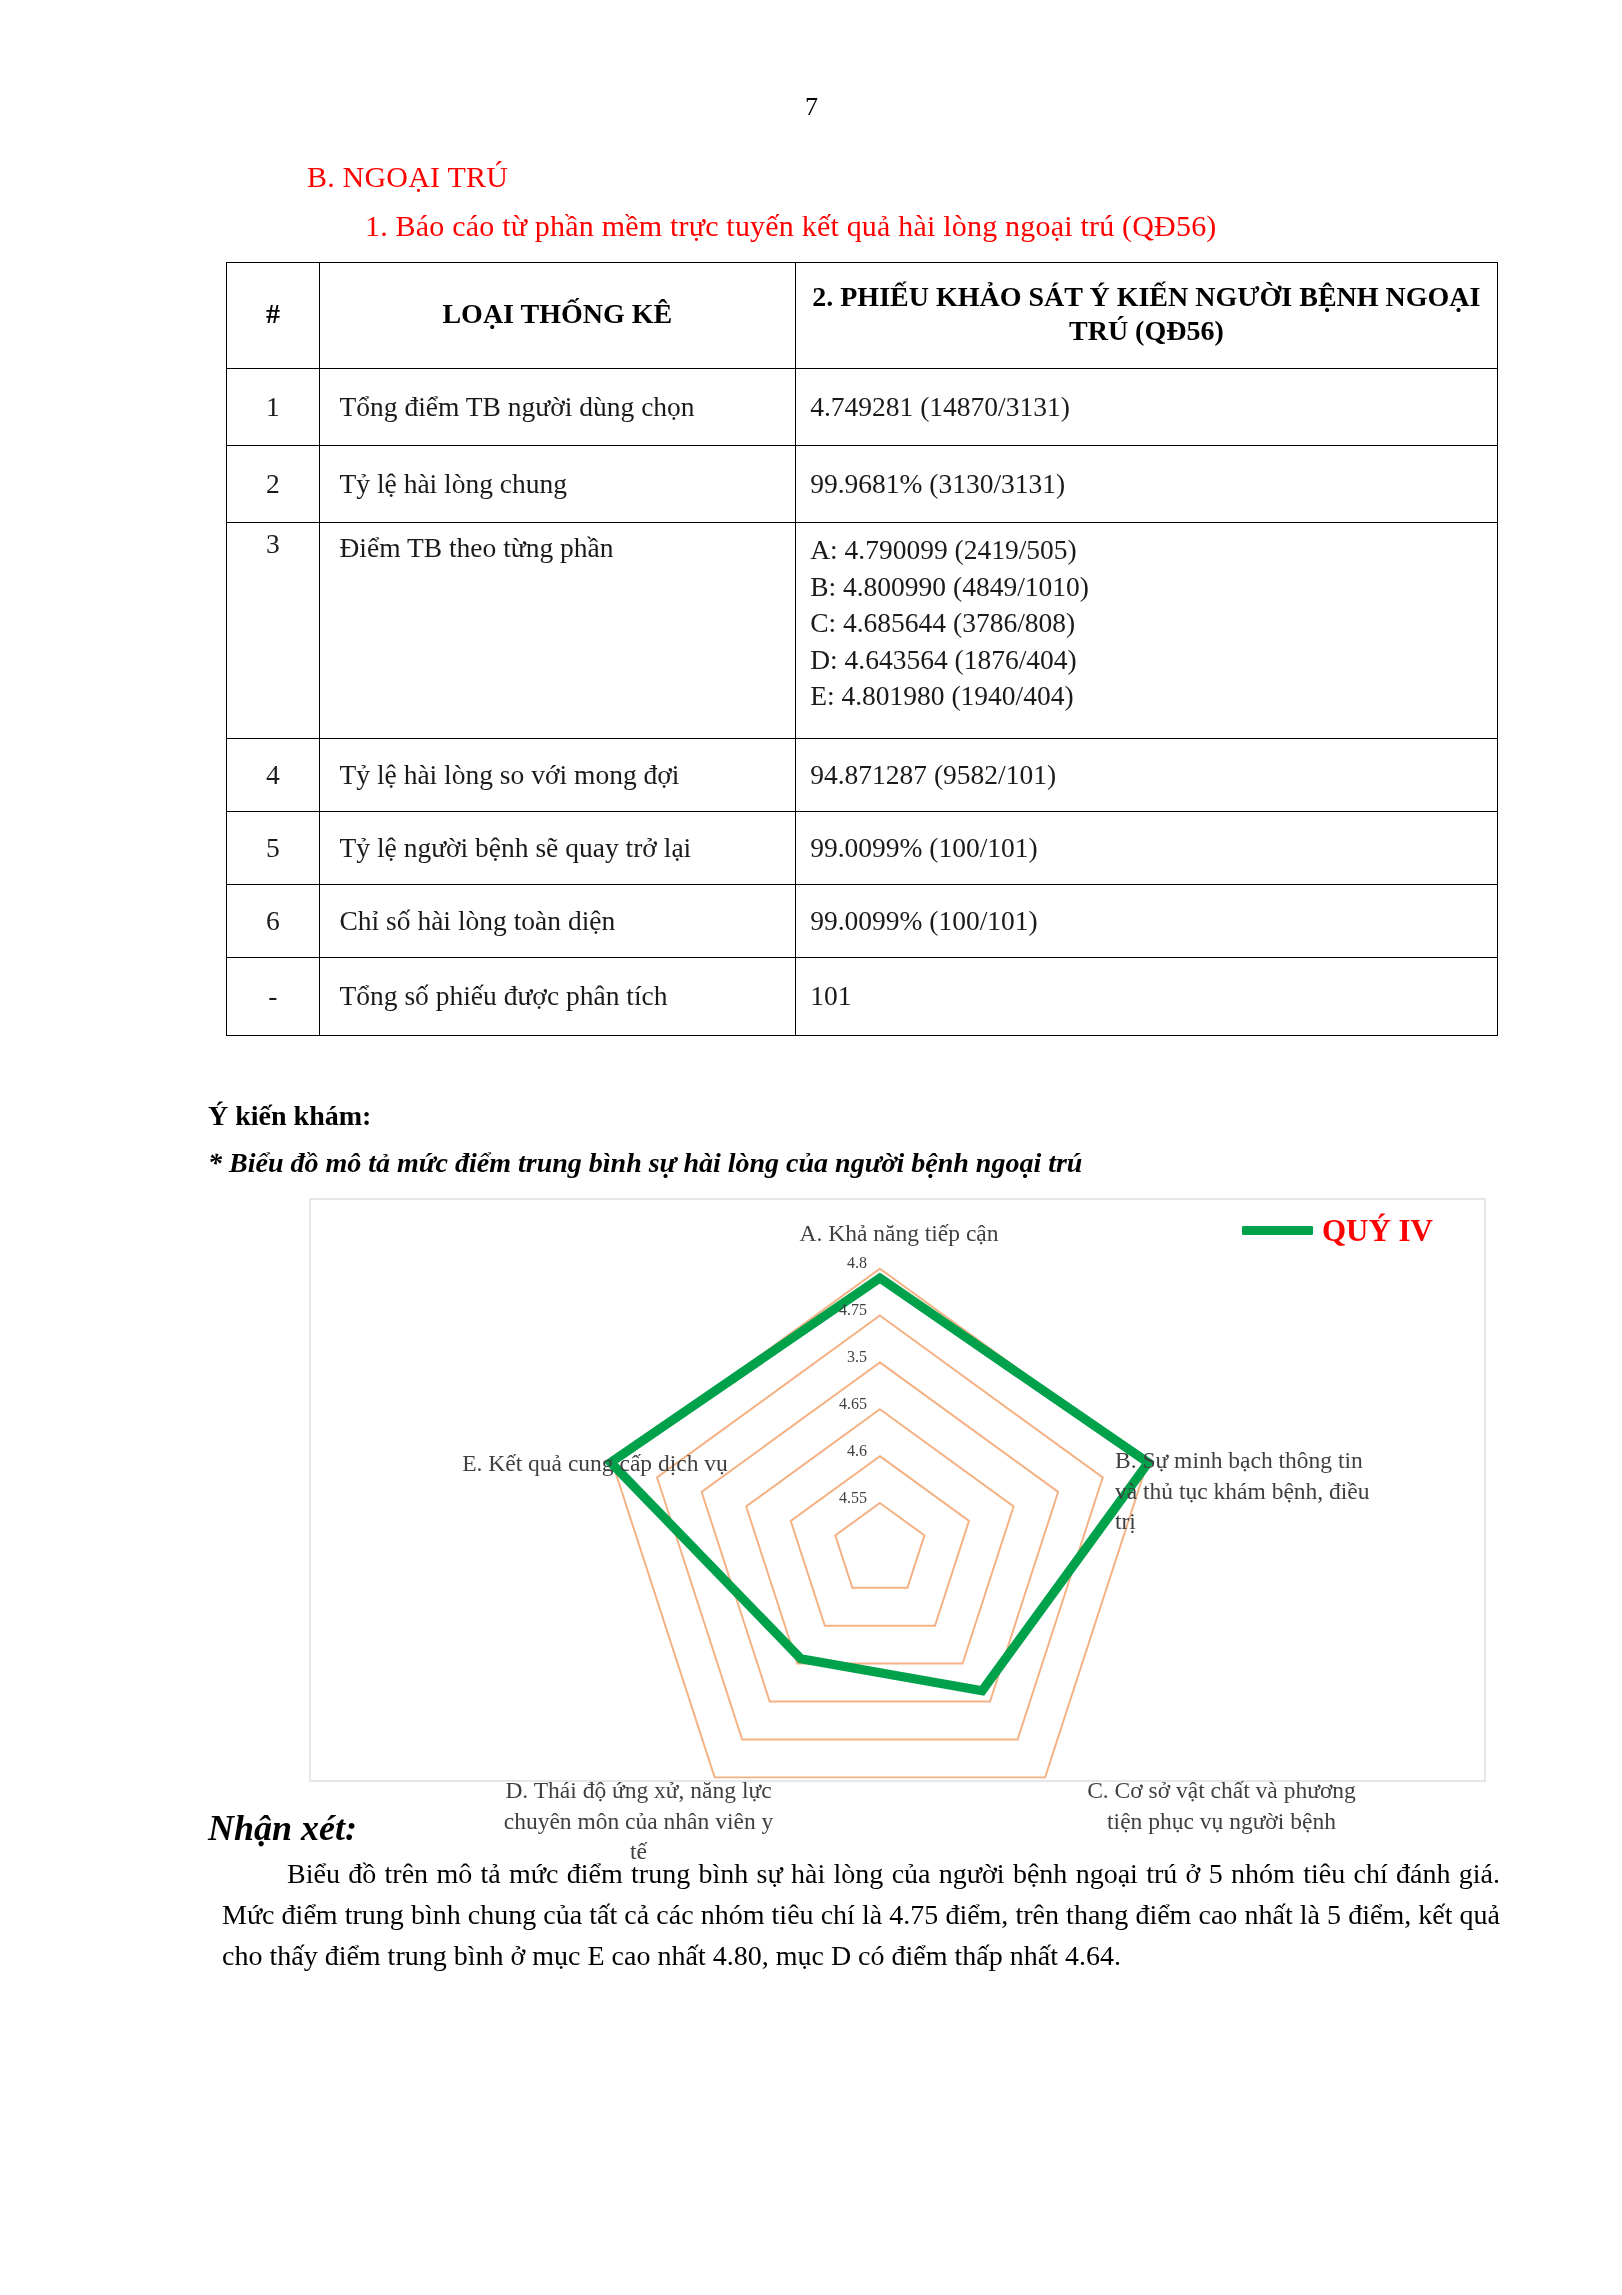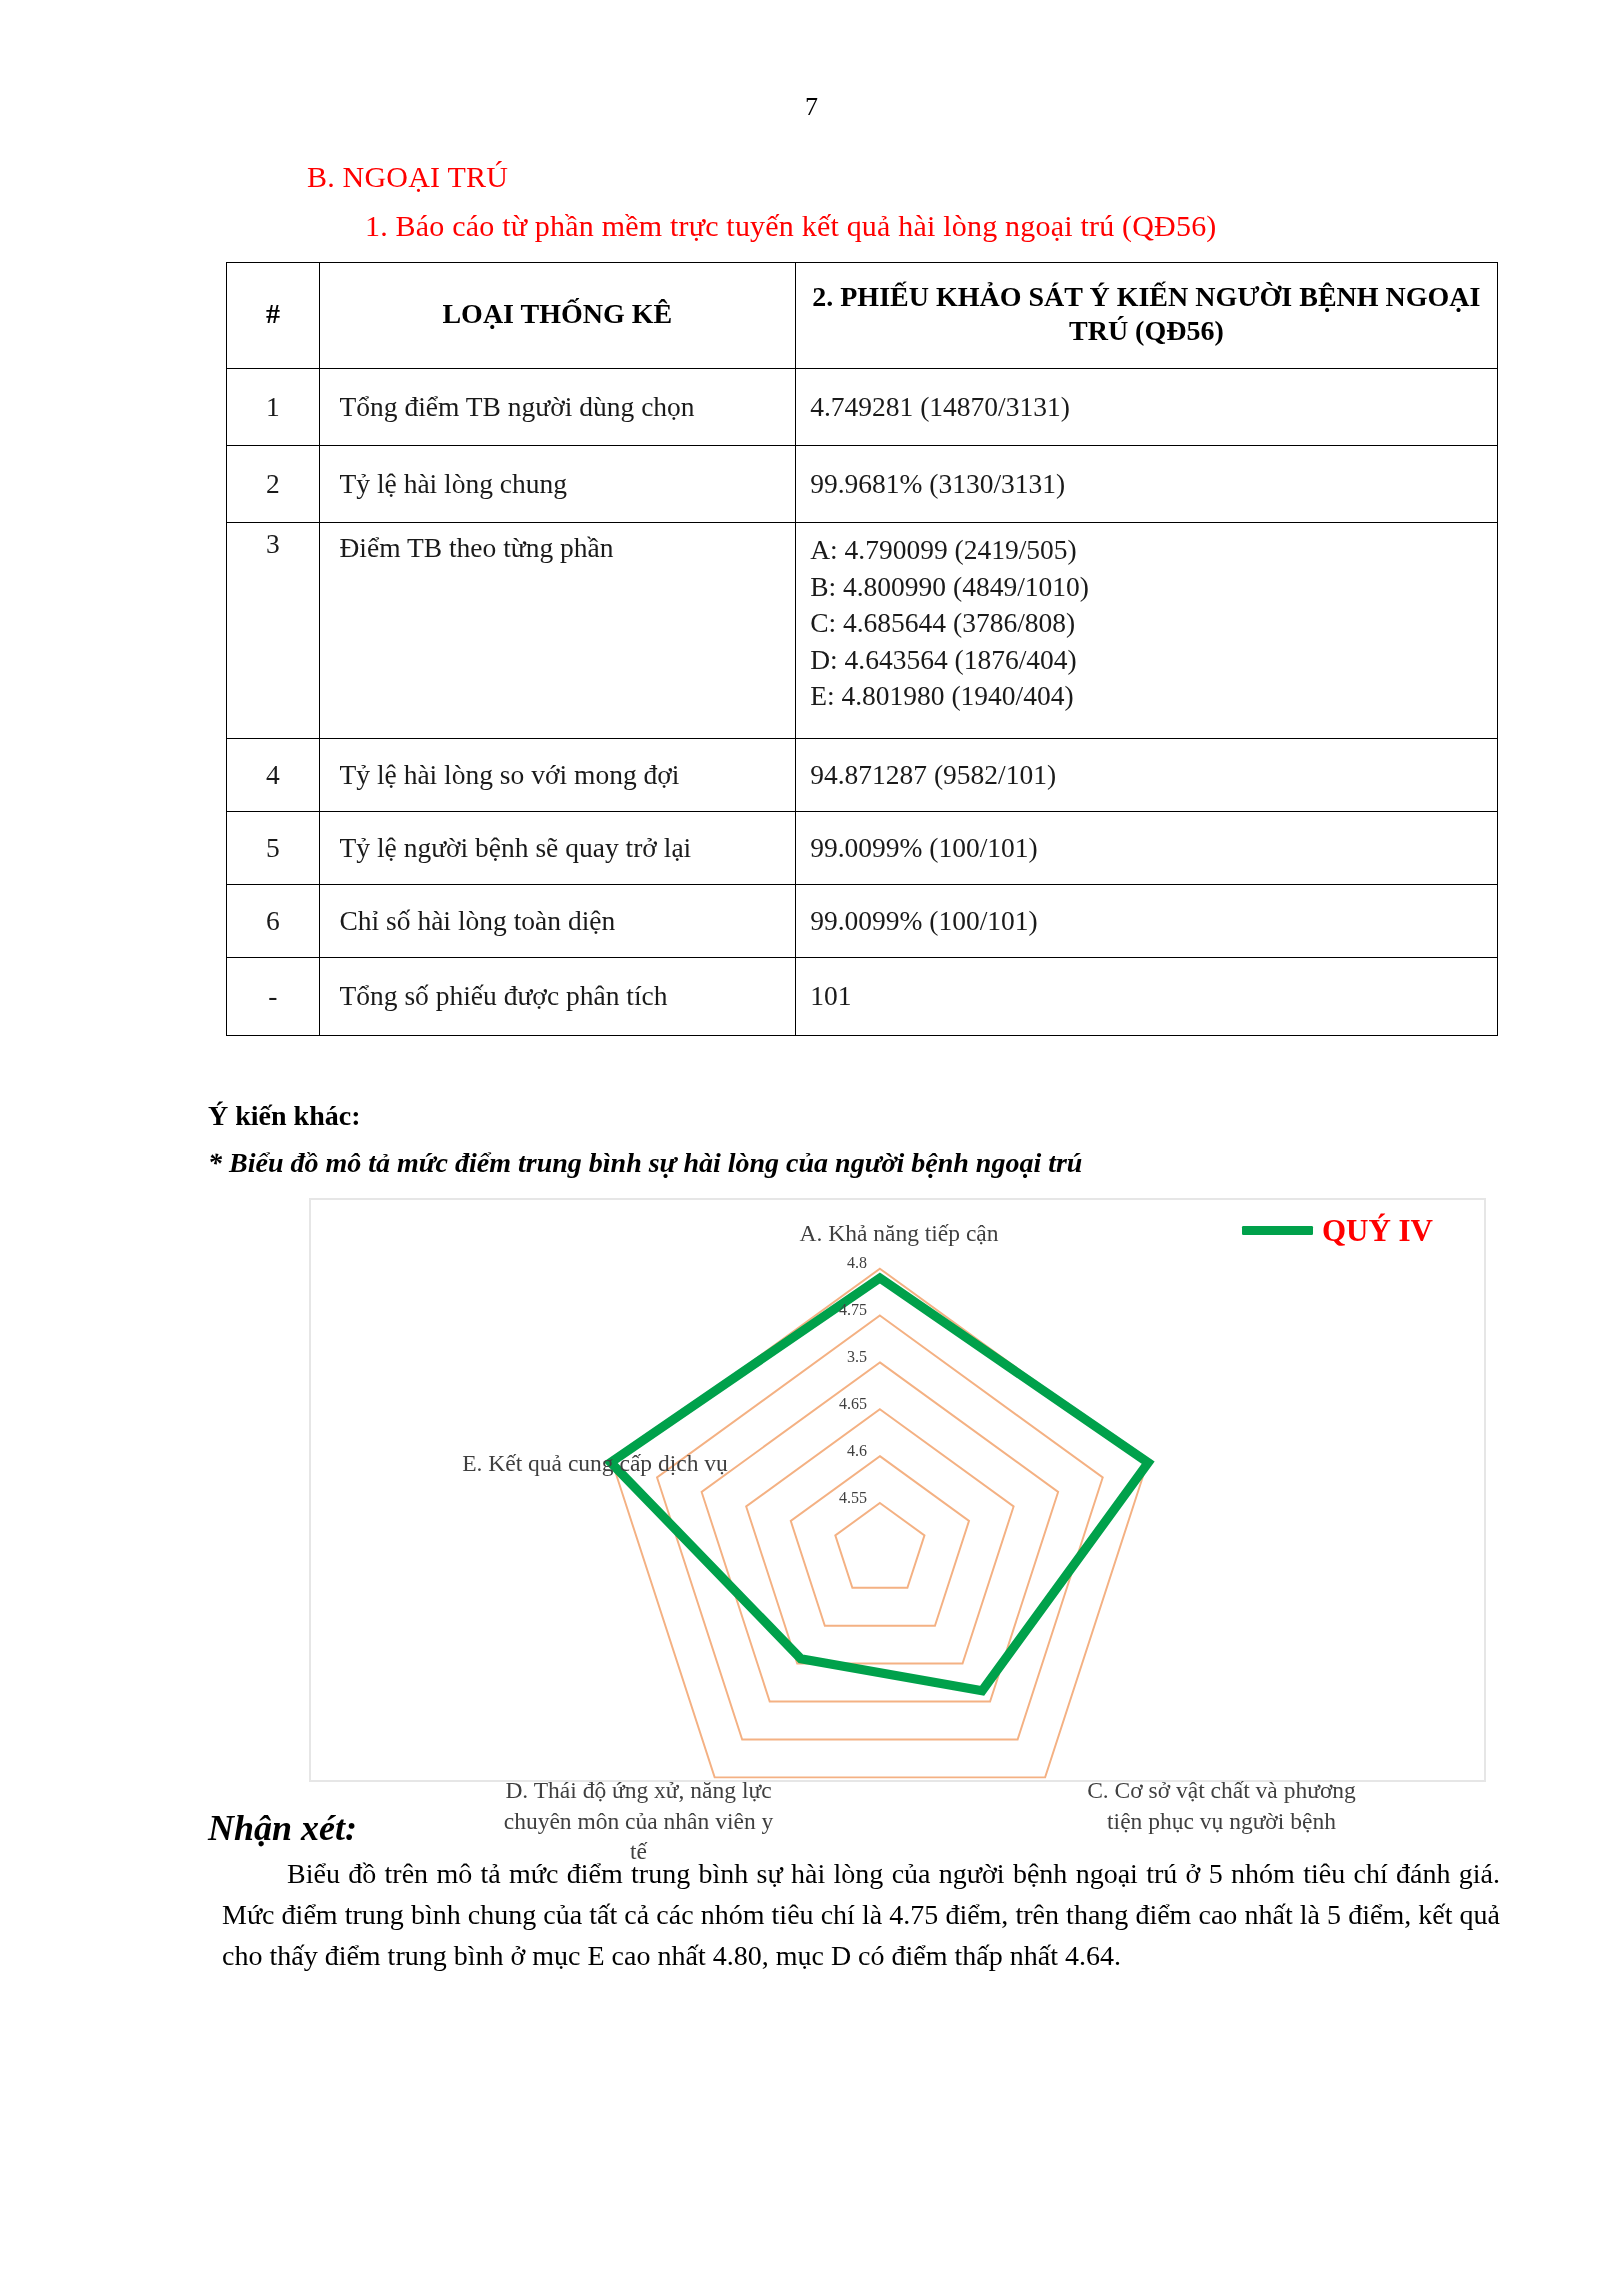--- a/index.html
+++ b/index.html
@@ -239,40 +239,41 @@
       <td class="val">99.0099% (100/101)</td>
     </tr>
     <tr class="r7">
       <td class="idx">-</td>
       <td class="type">Tổng số phiếu được phân tích</td>
       <td class="val">101</td>
     </tr>
   </tbody>
 </table>
 
-<div class="note-bold">Ý kiến khác:</div>
+<div class="note-bold">Ý kiến khám:</div>
 <div class="note-italic">* Biểu đồ mô tả mức điểm trung bình sự hài lòng của người bệnh ngoại trú</div>
 
 <div class="chart-box">
   <svg class="chart-svg" id="radar-svg" viewBox="0 0 1800 893">
       <polygon points="870.0,463.3 938.2,512.9 912.1,593.0 827.9,593.0 801.8,512.9" fill="none" stroke="#F4B183" stroke-width="3" stroke-linejoin="miter"></polygon>
       <polygon points="870.0,391.7 1006.3,490.7 954.2,651.0 785.8,651.0 733.7,490.7" fill="none" stroke="#F4B183" stroke-width="3" stroke-linejoin="miter"></polygon>
       <polygon points="870.0,320.0 1074.5,468.6 996.4,708.9 743.6,708.9 665.5,468.6" fill="none" stroke="#F4B183" stroke-width="3" stroke-linejoin="miter"></polygon>
       <polygon points="870.0,248.3 1142.6,446.4 1038.5,766.9 701.5,766.9 597.4,446.4" fill="none" stroke="#F4B183" stroke-width="3" stroke-linejoin="miter"></polygon>
       <polygon points="870.0,176.7 1210.8,424.3 1080.6,824.9 659.4,824.9 529.2,424.3" fill="none" stroke="#F4B183" stroke-width="3" stroke-linejoin="miter"></polygon>
       <polygon points="870.0,105.0 1279.0,402.1 1122.7,882.9 617.3,882.9 461.0,402.1" fill="none" stroke="#F4B183" stroke-width="3" stroke-linejoin="miter"></polygon>
       <polygon points="870.0,119.2 1280.3,401.7 1026.4,750.3 749.0,701.5 458.3,401.2" fill="none" stroke="#00A14B" stroke-width="14" stroke-linejoin="miter"></polygon>
     </svg>
 
   <div class="legend-wrap">
     <span class="legend-line"></span>
     <span class="legend-label">QUÝ IV</span>
   </div>
 
   <div class="axis-label" id="axis-a">A. Khả năng tiếp cận</div>
+  <div class="axis-label" id="axis-b">B. Sự minh bạch thông tin và thủ tục khám bệnh, điều trị</div>
   <div class="axis-label" id="axis-c">C. Cơ sở vật chất và phương tiện phục vụ người bệnh</div>
   <div class="axis-label" id="axis-d">D. Thái độ ứng xử, năng lực chuyên môn của nhân viên y tế</div>
   <div class="axis-label" id="axis-e">E. Kết quả cung cấp dịch vụ</div>
 
   <div id="ring-labels">
       <div class="ring-label" style="left: 445px; top: 289px; width: 111px;">4.55</div>
       <div class="ring-label" style="left: 445px; top: 242px; width: 111px;">4.6</div>
       <div class="ring-label" style="left: 445px; top: 195px; width: 111px;">4.65</div>
       <div class="ring-label" style="left: 445px; top: 148px; width: 111px;">3.5</div>
       <div class="ring-label" style="left: 445px; top: 101px; width: 111px;">4.75</div>

